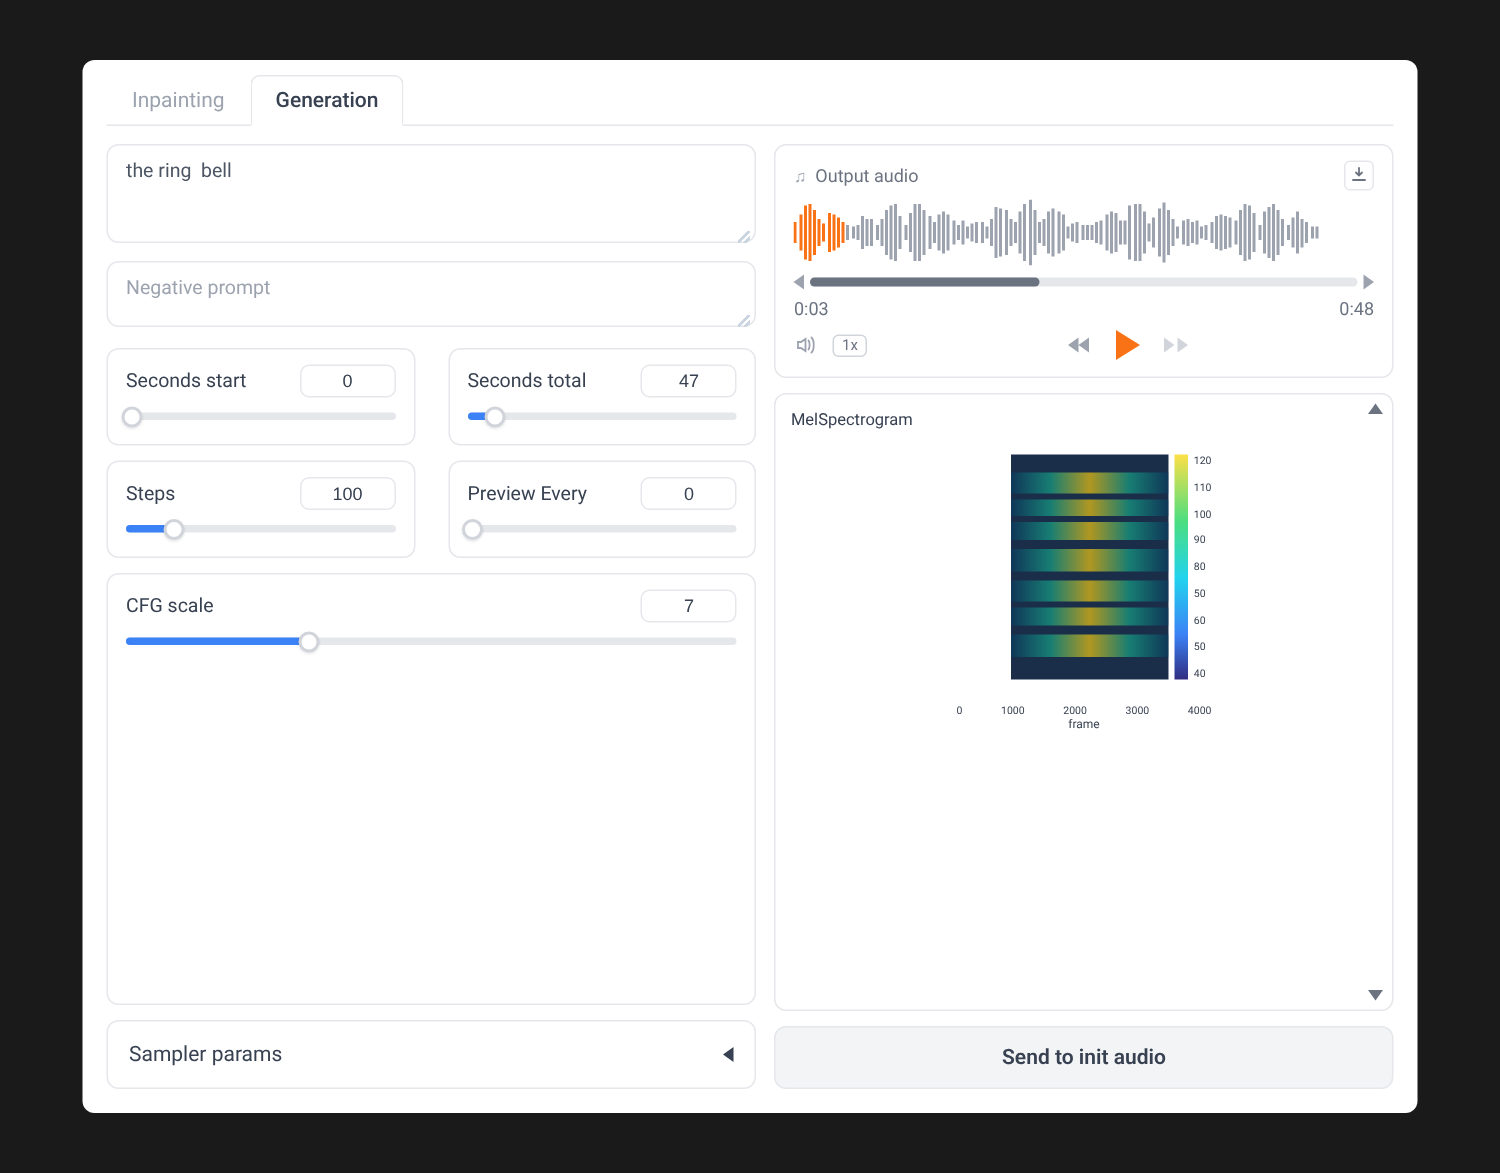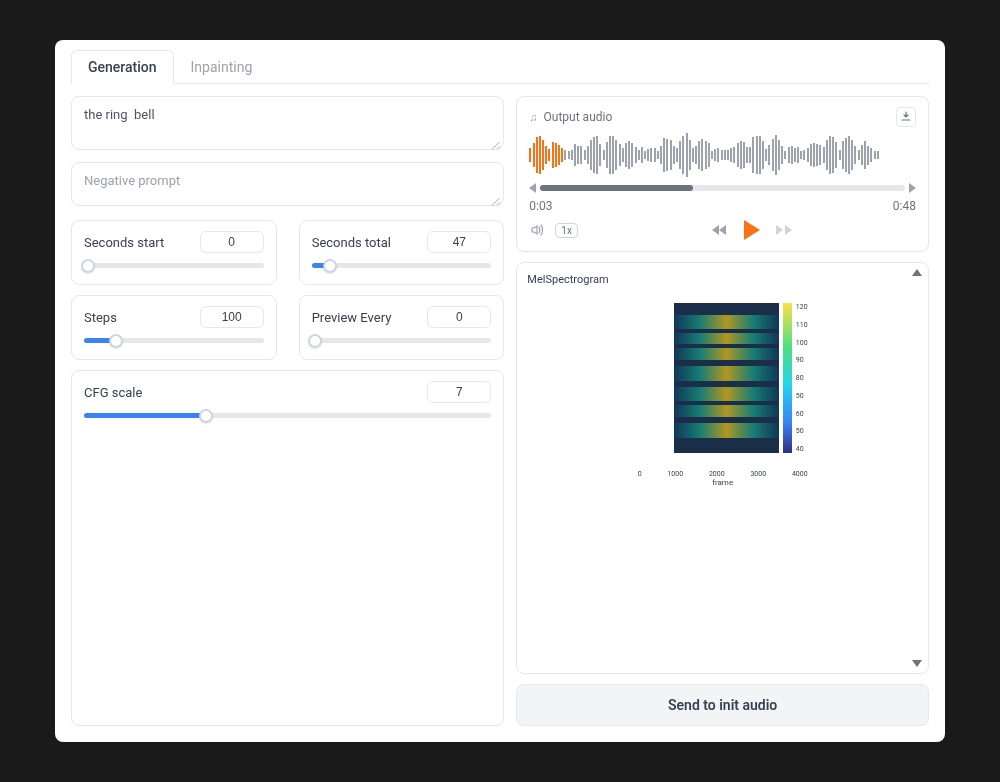--- a/index.html
+++ b/index.html
@@ -47,21 +47,21 @@
     border: 1px solid #e5e7eb;
     border-radius: 8px;
     padding: 10px 12px;
     font-size: 13px;
     resize: none;
     font-family: inherit;
     color: #4b5563;
     position: relative;
   }
   .textbox::placeholder { color: #9ca3af; }
-  .t1 { height: 54px; }
+  .t1 { height: 66px; }
   .t2 { height: 44px; }
   .resize-handle {
     position: absolute;
     right: 4px; bottom: 4px;
     width: 8px; height: 8px;
     background: linear-gradient(135deg, transparent 40%, #cbd5e1 40%, #cbd5e1 55%, transparent 55%, transparent 70%, #cbd5e1 70%, #cbd5e1 85%, transparent 85%);
   }
   .textbox-wrap { position: relative; }
   .generate-btn {
     width: 140px;
@@ -191,22 +191,22 @@
     cursor: pointer;
   }
   .music-ico { font-size: 11px; color:#9ca3af; }
 </style>
 </head>
 <body>
 
 <div class="app">
 
   <div class="tabs">
+    <div class="tab">Inpainting</div>
     <div class="tab active">Generation</div>
-    <div class="tab">Inpainting</div>
   </div>
 
   <div class="content">
 
     <div class="left">
       <div class="prompt-row">
         <div class="prompts">
           <div class="textbox-wrap">
             <textarea class="textbox t1" style="">the ring  bell</textarea>
             <div class="resize-handle"></div>
@@ -268,20 +268,24 @@
         <div class="param-head">
           <span class="param-label">CFG scale</span>
           <input class="num-input" value="7" style="">
         </div>
         <div class="slider-track">
           <div class="slider-fill" style="width:30%"></div>
           <div class="slider-thumb" style="left:30%"></div>
         </div>
       </div>
 
+      <div class="accordion">
+        <span>Sampler params</span>
+        <span class="tri"></span>
+      </div>
 
 
     </div>
 
     <div class="right">
       <div class="audio-panel">
         <div class="audio-title">
           <span class="music-ico">♫</span>
           <span>Output audio</span>
           <span class="dl-icon">

